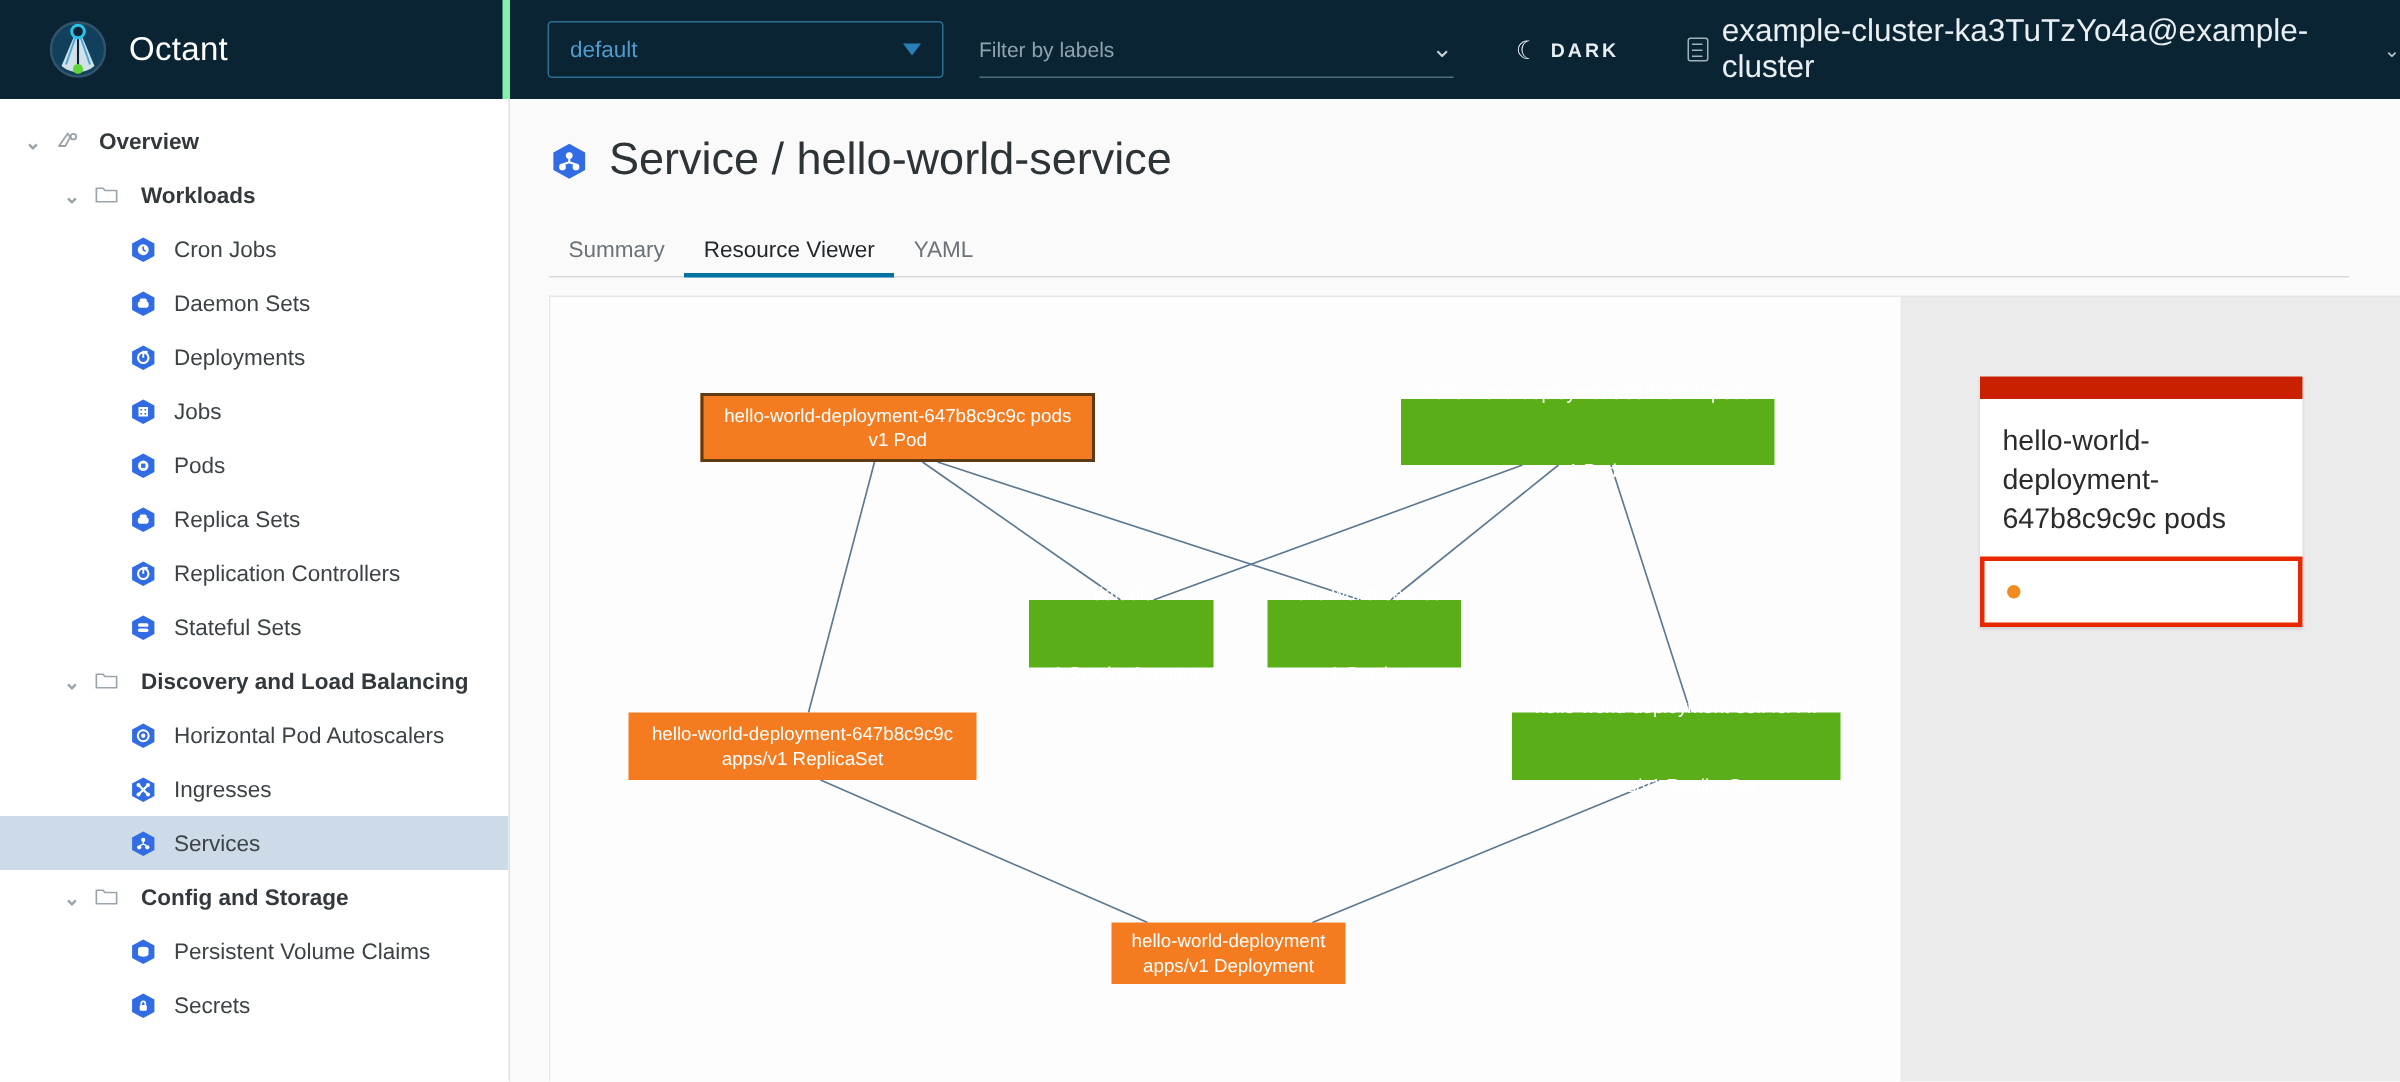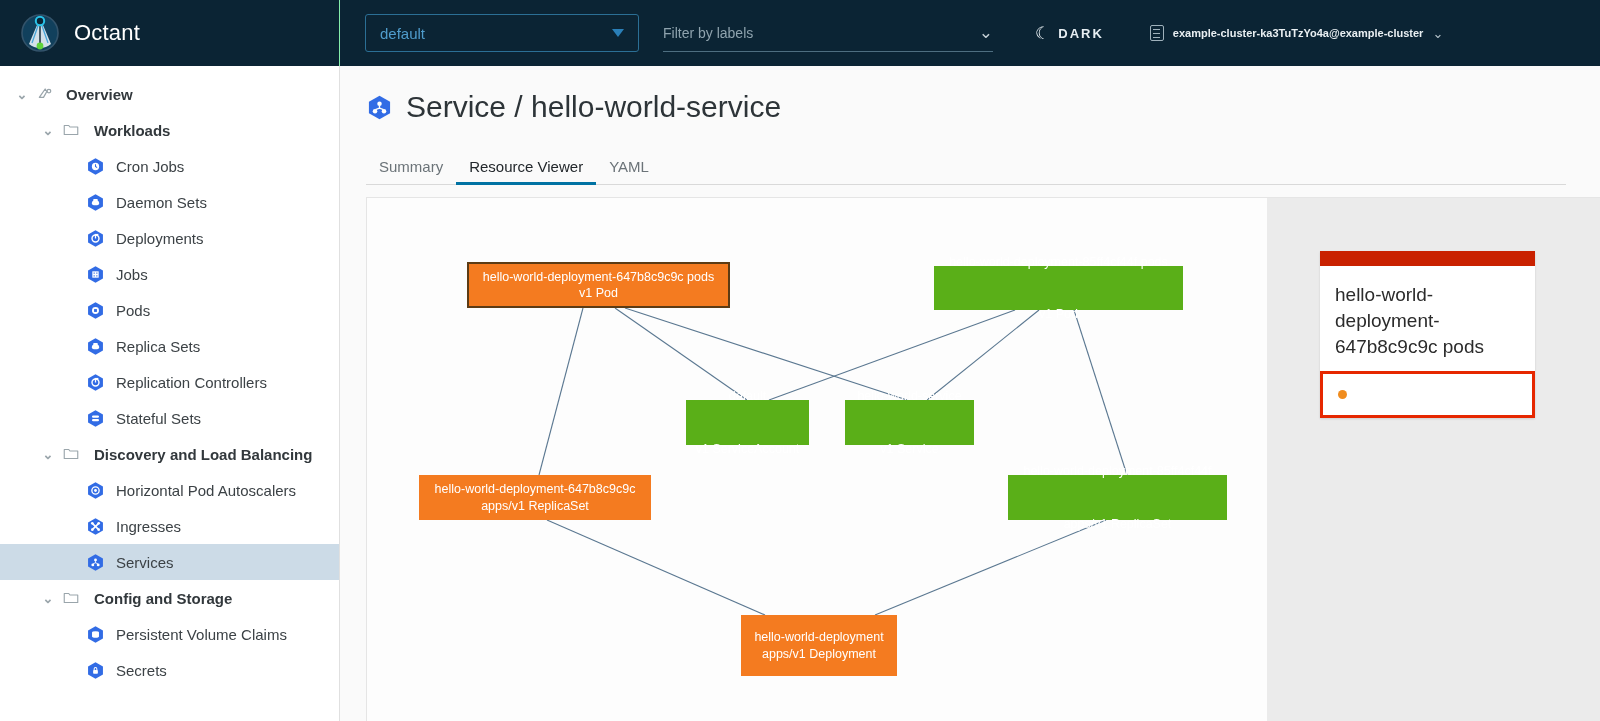--- a/index.html
+++ b/index.html
@@ -12,22 +12,22 @@
   .app { width: 1600px; height: 721px; display: flex; flex-direction: column; }
 
   
   .header {
     height: 66px; flex: 0 0 66px;
     background: #0b2434;
     display: flex; align-items: center;
     color: #fff;
     position: relative;
   }
-  .brand { width: 340px; flex: 0 0 340px; display: flex; align-items: center; padding-left: 20px;
-           height: 66px; border-right: 1px solid #86efac; text-align: right; }
+  .brand { width: 340px; flex: 0 0 340px; display: flex; align-items: center; padding-left: 32px;
+           height: 66px; border-right: 5px solid #86efac; text-align: right; }
   .logo { width: 40px; height: 40px; flex: 0 0 40px; position: relative; }
   .brand-name { font-size: 22px; margin-left: 14px; letter-spacing: .2px; color: #ffffff; font-weight: 400;}
 
   .ns-select {
     width: 274px; height: 38px; margin-left: 25px;
     border: 1px solid #2b6f95; border-radius: 3px;
     background: #0b2434;
     display: flex; align-items: center; justify-content: space-between;
     padding: 0 14px;
     color: #4f9ccc; font-size: 15px;
@@ -43,21 +43,21 @@
     color: #8fa3ae; font-size: 14px;
     cursor: text;
   }
   .chev { font-size: 17px; color: #c3ced4; line-height: 1; }
 
   .dark-toggle { margin-left: 42px; display: flex; align-items: center; gap: 8px; cursor: pointer; }
   .moon { font-size: 17px; color: #e7eef2; line-height: 1; }
   .dark-label { font-size: 13px; letter-spacing: 2px; font-weight: bold; color: #e7eef2; }
 
   .cluster { margin-left: 46px; display: flex; align-items: center; gap: 9px; cursor: pointer; }
-  .cluster-name { font-size: 11px; color: #e9eff2; font-weight: bold; }
+  .cluster-name { font-size: 21px; color: #e9eff2; }
   .cluster-caret { font-size: 13px; color: #b9c6cd; }
   .cluster-icon { width: 14px; height: 16px; border: 1.4px solid #9fb1bb; border-radius: 2px; position: relative; }
   .cluster-icon::after { content:""; position:absolute; left:2px; top:3px; width:7px; height:1.4px;
                          background:#9fb1bb; box-shadow: 0 4px 0 #9fb1bb, 0 8px 0 #9fb1bb; }
 
   
   .body { flex: 1 1 auto; display: flex; min-height: 0; }
 
   
   .sidebar {
@@ -359,21 +359,21 @@
               <span class="l2">v1 Service</span>
             </div>
             <div class="node orange" style="left: 52px; top: 277px; width: 232px; height: 45px;">
               <span class="l1">hello-world-deployment-647b8c9c9c</span>
               <span class="l2">apps/v1 ReplicaSet</span>
             </div>
             <div class="node green" style="left: 641px; top: 277px; width: 219px; height: 45px;">
               <span class="l1">hello-world-deployment-85ff4cf44f</span>
               <span class="l2">apps/v1 ReplicaSet</span>
             </div>
-            <div class="node orange" style="left: 374px; top: 417px; width: 156px; height: 61px;">
+            <div class="node orange" style="left: 374px; top: 417px; width: 156px; height: 41px;">
               <span class="l1">hello-world-deployment</span>
               <span class="l2">apps/v1 Deployment</span>
             </div>
           </div>
         <div class="detail-pane">
           <div class="detail-card">
             <div class="card-bar"></div>
             <div class="card-title">hello-world-deployment-647b8c9c9c pods</div>
             <div class="card-status">
               <span class="dot"></span>

